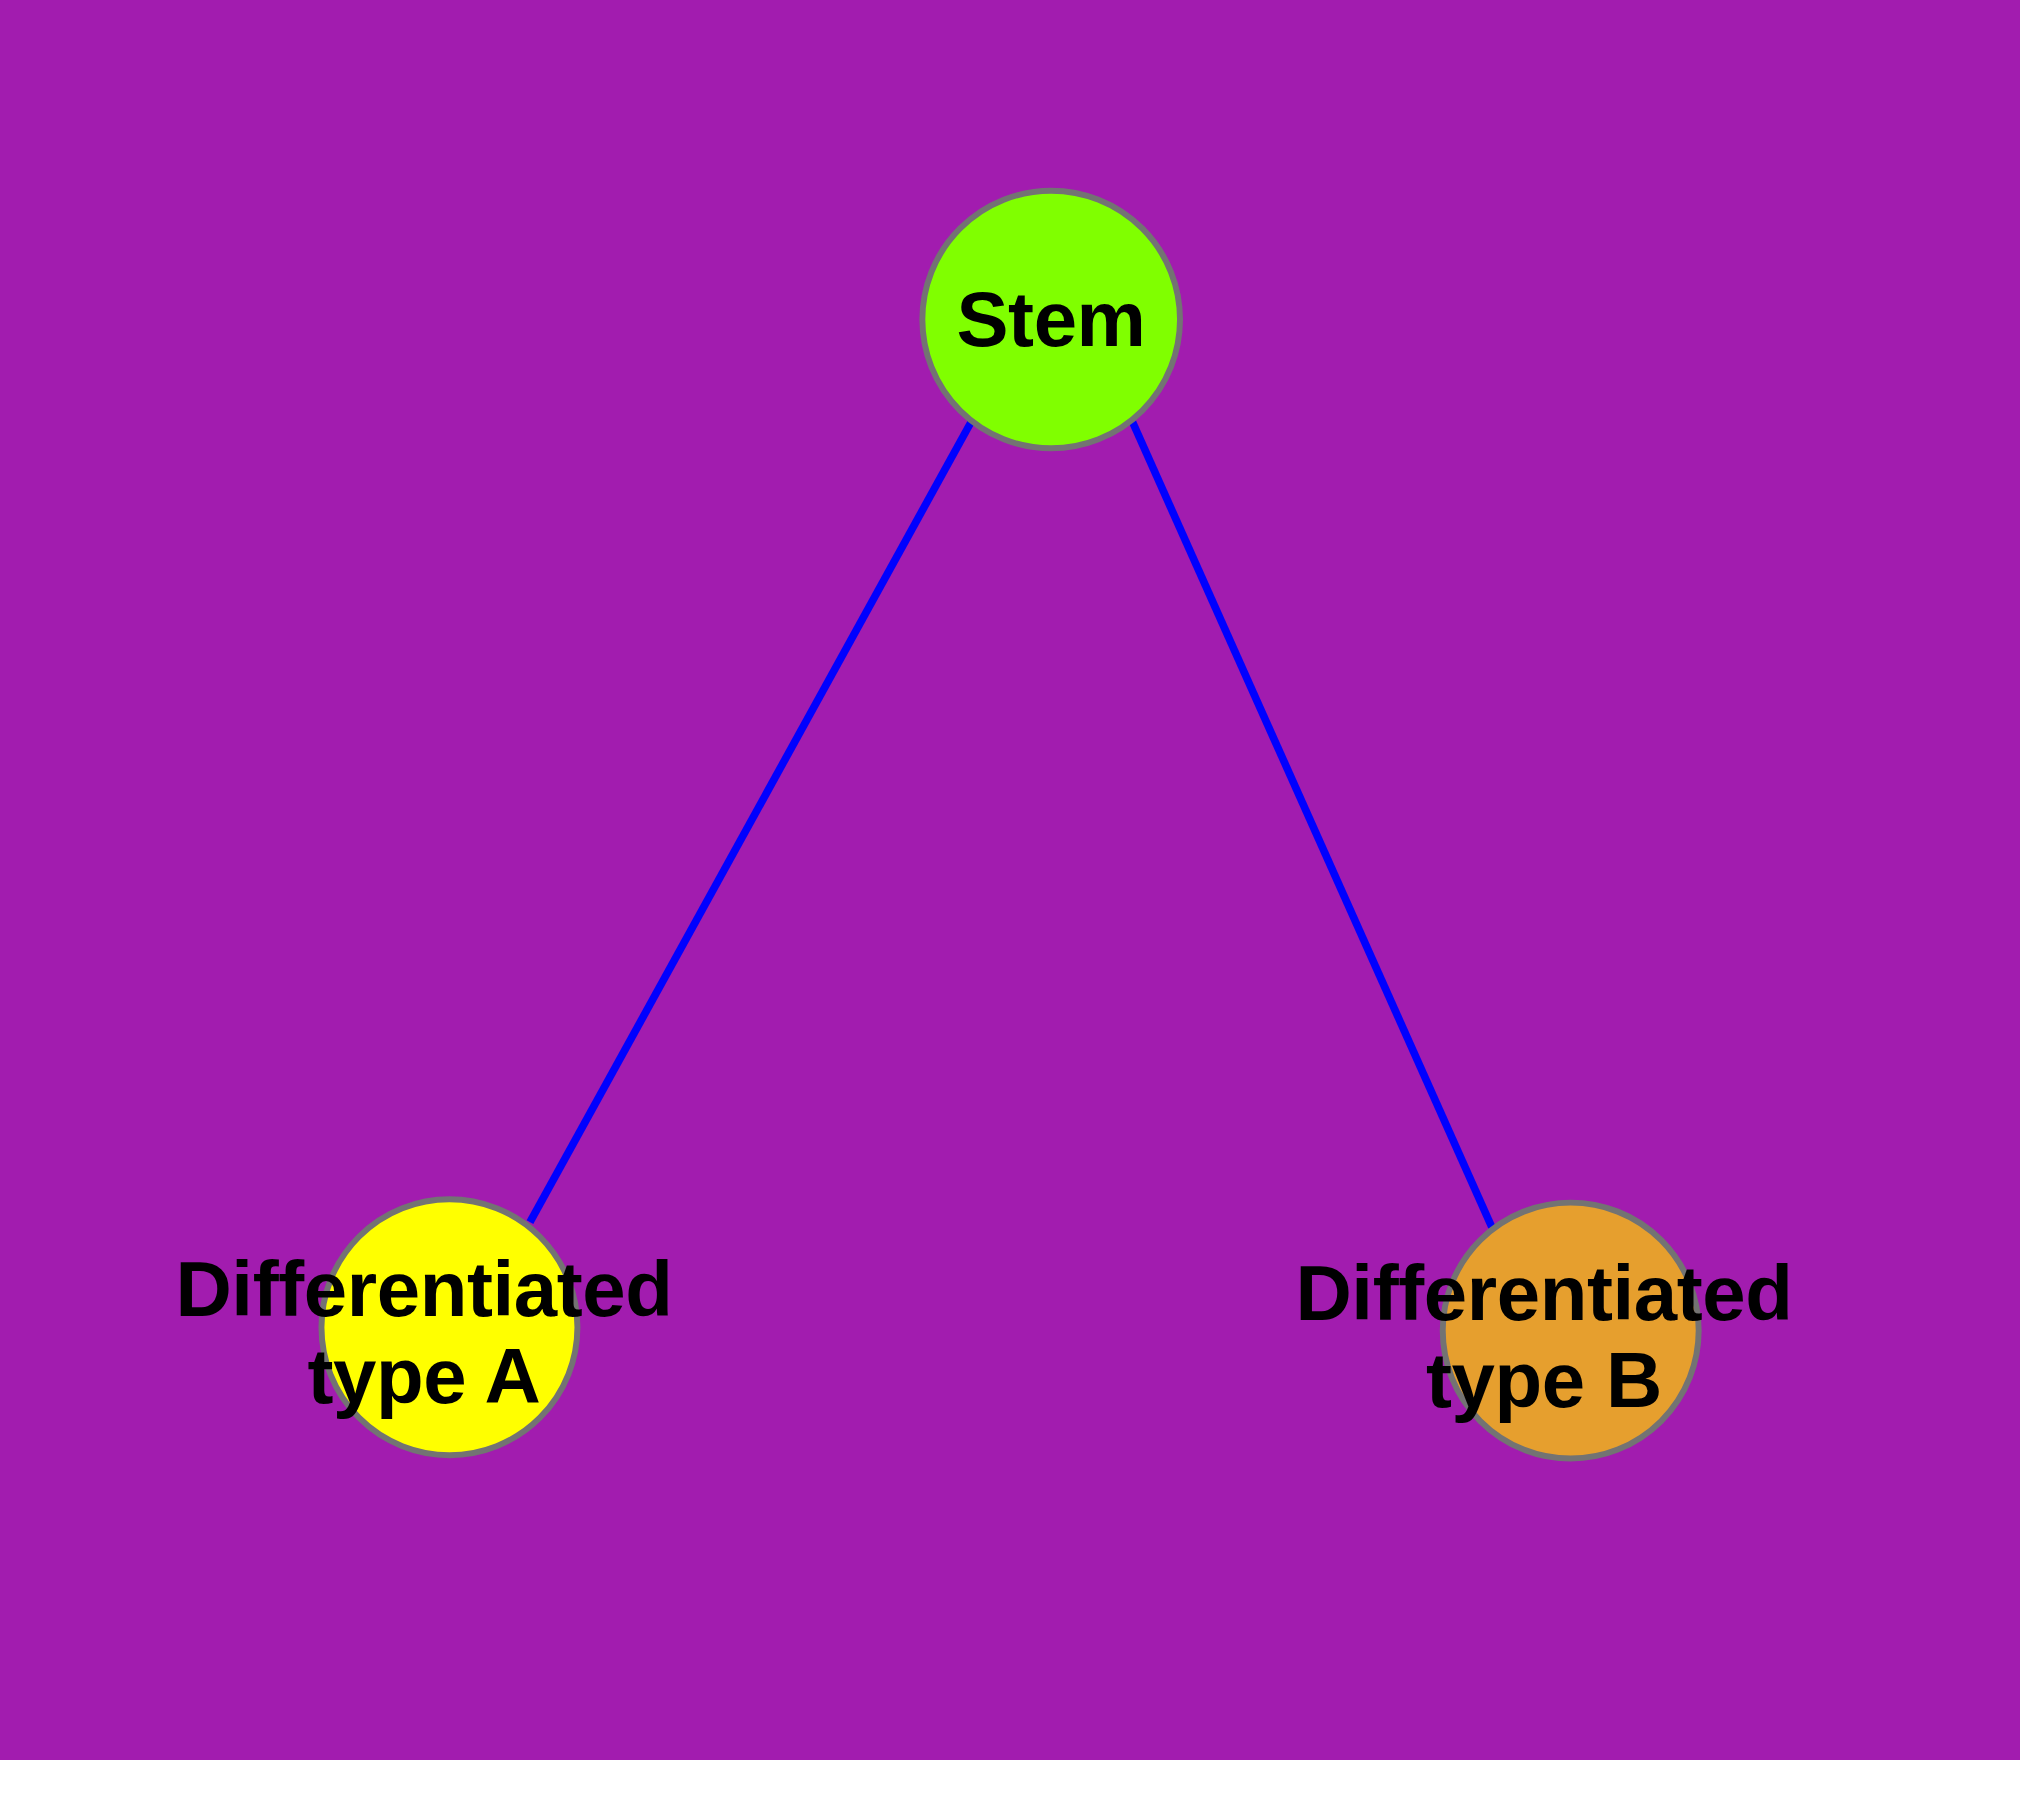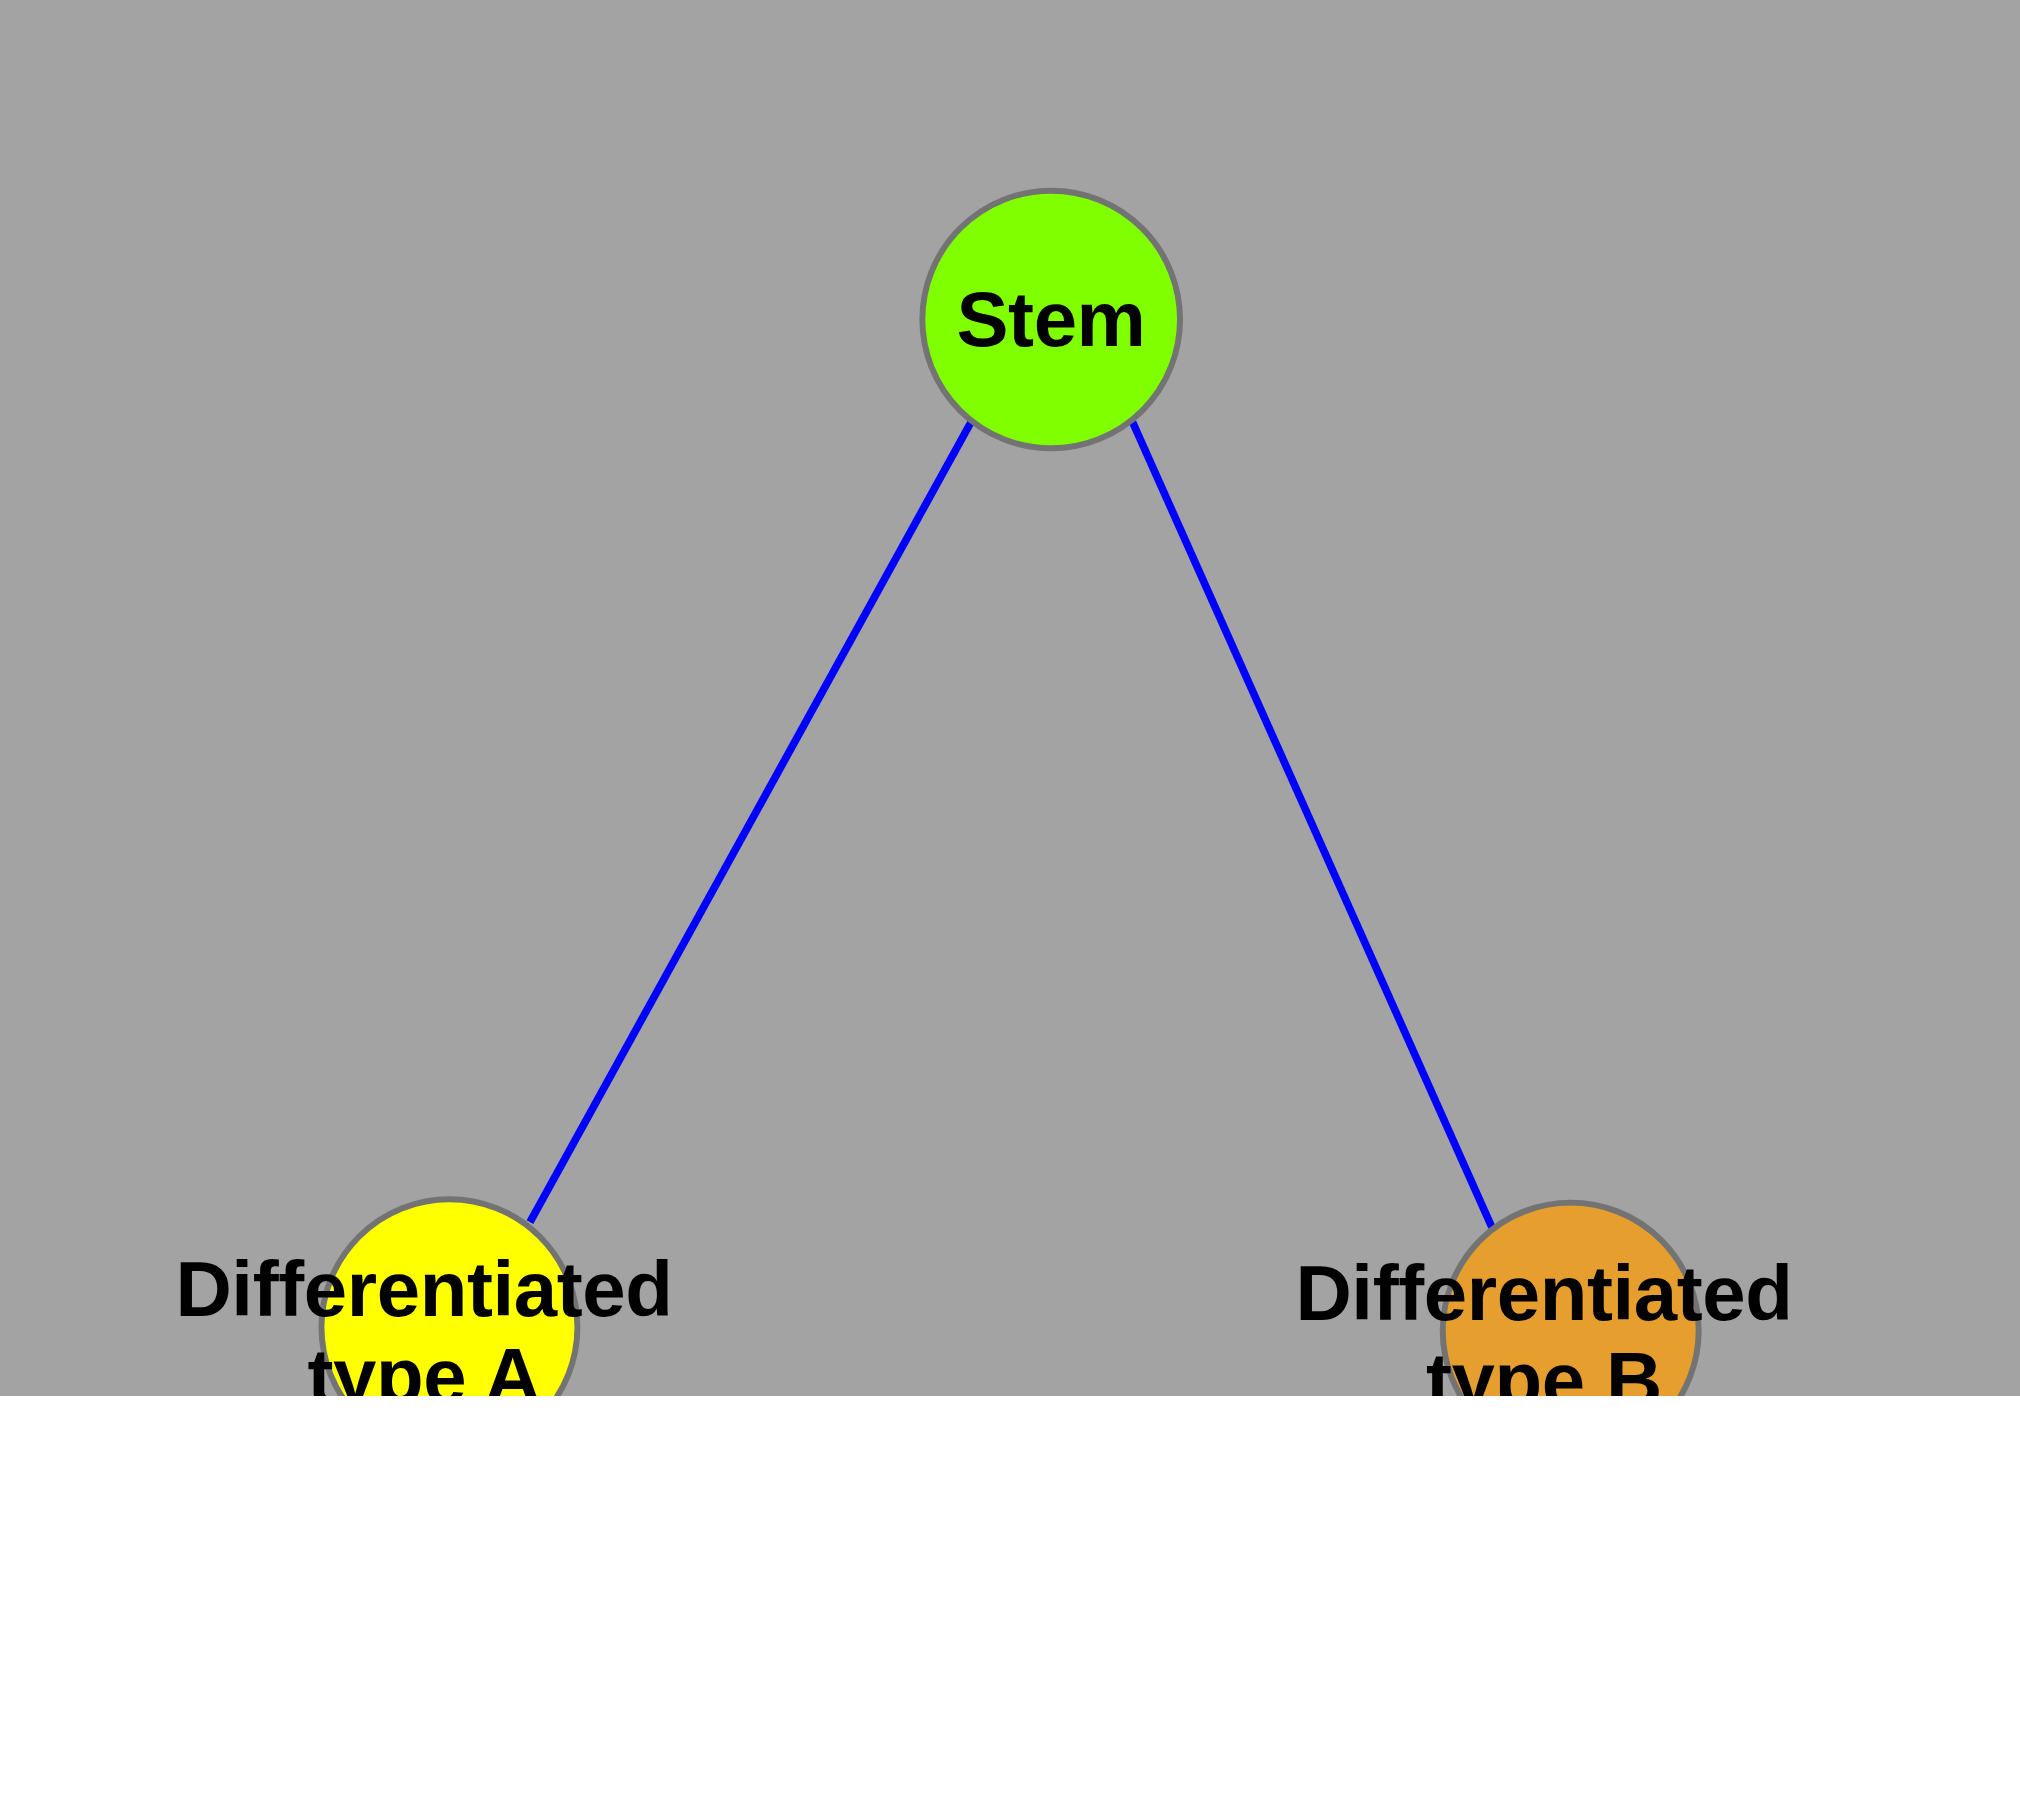--- a/index.html
+++ b/index.html
@@ -3,22 +3,22 @@
 <meta charset="utf-8">
 <style>
   html, body {
     margin: 0;
     padding: 0;
     background: #ffffff;
   }
   #canvas {
     position: relative;
     width: 2021px;
-    height: 1396px;
-    background: #a3a3a3;
+    height: 1760px;
+    background: #a21caf;
     overflow: hidden;
     font-family: "Liberation Sans", sans-serif;
   }
   #graph-svg {
     position: absolute;
     left: 0;
     top: 0;
     width: 2021px;
     height: 1812px;
   }

